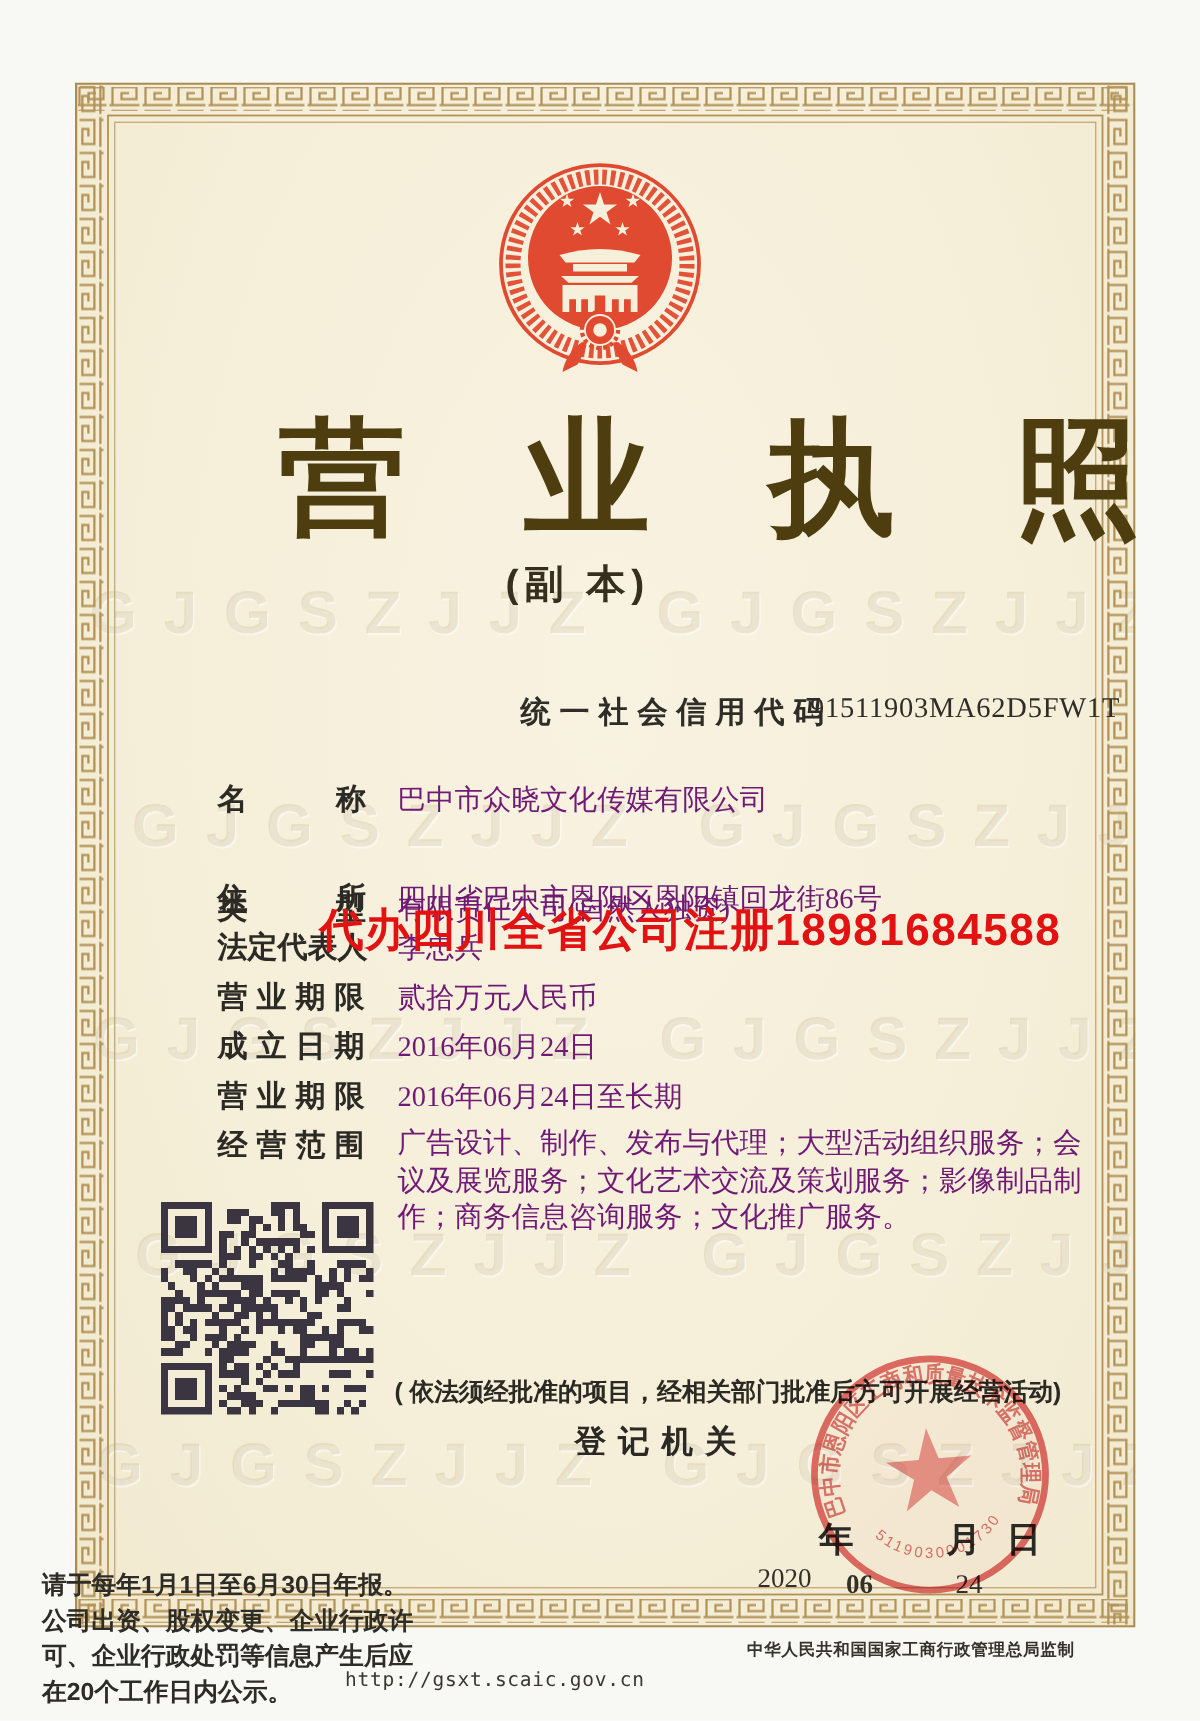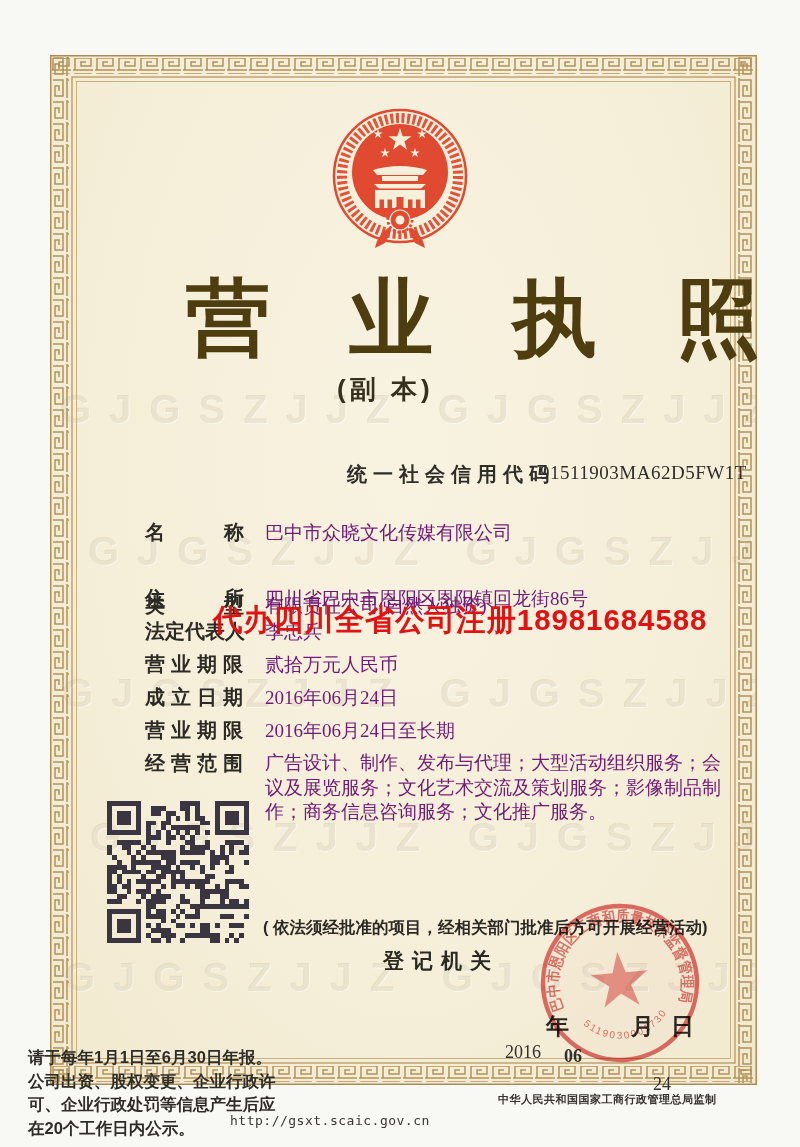--- a/index.html
+++ b/index.html
@@ -590,23 +590,23 @@
     <rect x="24" y="28" width="1" height="1" fill="#3a3540"></rect>
     <rect x="26" y="28" width="1" height="1" fill="#3a3540"></rect>
   </svg>
 
 <div class="abs note">( 依法须经批准的项目，经相关部门批准后方可开展经营活动)</div>
 <div class="abs registrar">登记机关</div>
 
 <span class="abs ymd" style="left:546px;">年</span>
 <span class="abs ymd" style="left:631px;">月</span>
 <span class="abs ymd" style="left:671px;">日</span>
-<span class="abs dval" style="left:505px;top:1042px;">2016</span>
+<span class="abs dval" style="left:505px;top:1042px;">2020</span>
 <span class="abs dval" style="left:564px;top:1046px;font-weight:bold;">06</span>
-<span class="abs dval" style="left:637px;top:1074px;margin-left:16px;">24</span>
+<span class="abs dval" style="left:637px;top:1046px;">24</span>
 
 <svg class="abs seal" viewBox="0 0 170 170" xmlns="http://www.w3.org/2000/svg">
   <defs>
     <path id="ringArc" d="M 26.7 106.2 A 62 62 0 1 1 143.3 106.2" fill="none"></path>
     <path id="numArc" d="M 42 120 A 55 55 0 0 0 128 120" fill="none"></path>
   </defs>
   <circle cx="85" cy="85" r="77" fill="rgba(240,150,150,0.06)" stroke="#e06060" stroke-width="4.5"></circle>
   <polygon points="0,-30 6.7,-9.3 28.5,-9.3 10.9,3.6 17.6,24.3 0,11.5 -17.6,24.3 -10.9,3.6 -28.5,-9.3 -6.7,-9.3" transform="translate(85,84)" fill="#e98585" opacity="0.92"></polygon>
   <text font-size="15" font-weight="bold" fill="#dd6a6a" font-family="Liberation Sans, sans-serif">
     <textPath href="#ringArc" startOffset="0" textLength="240" lengthAdjust="spacingAndGlyphs">巴中市恩阳区工商和质量技术监督管理局</textPath>

